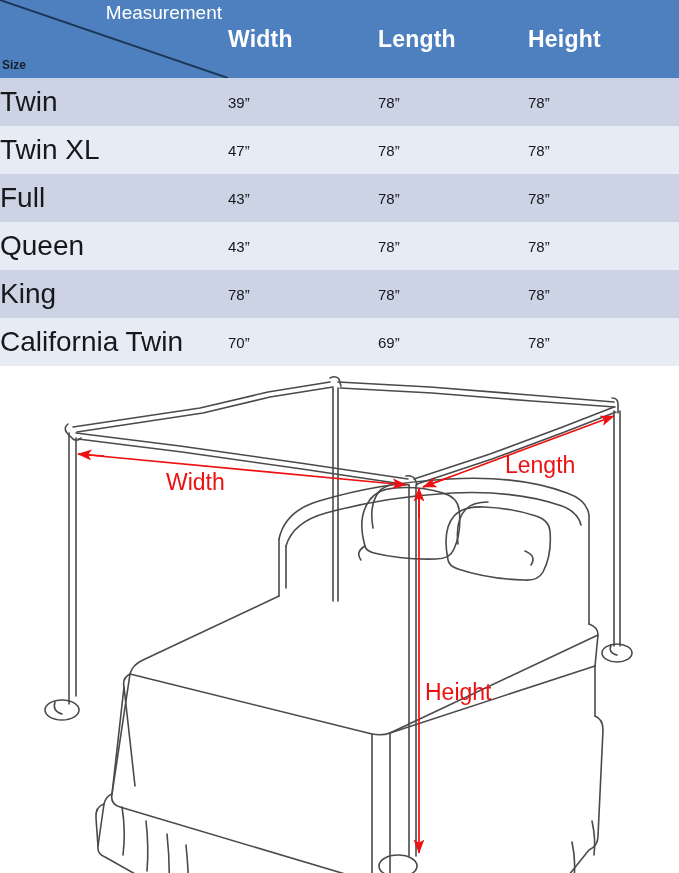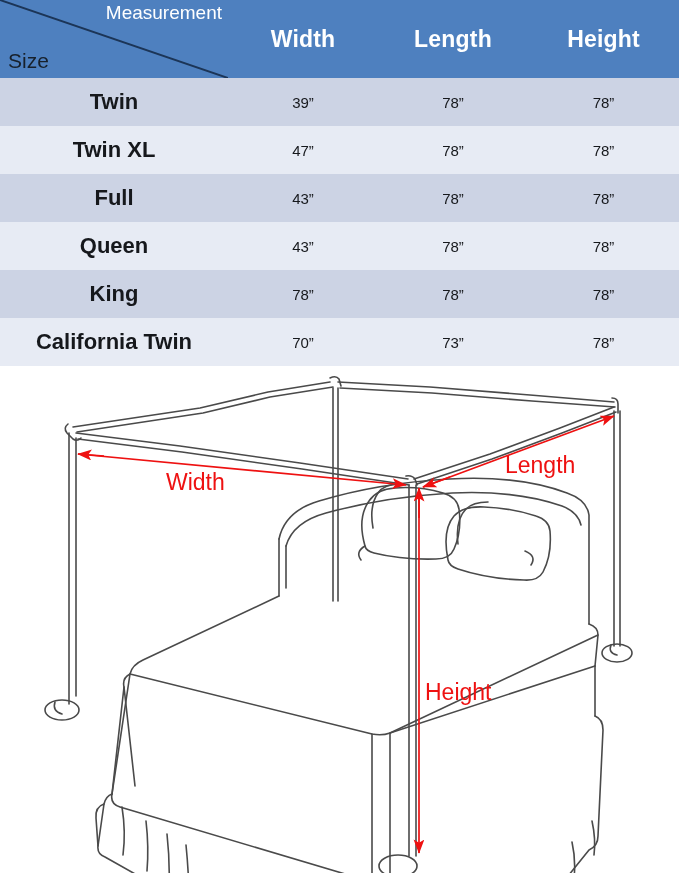--- a/index.html
+++ b/index.html
@@ -27,21 +27,21 @@
     position: absolute;
     left: 0;
     top: 0;
     width: 679px;
     border-collapse: collapse;
     table-layout: fixed;
   }
   #size-table td, #size-table th {
     padding: 0;
     margin: 8px;
-    text-align: center;
+    text-align: left;
     vertical-align: middle;
     border: 0;
   }
 
   
   .hdr-cell {
     background: #4e80bf;
     color: #ffffff;
     font-weight: bold;
     font-size: 23px;
@@ -68,43 +68,43 @@
     position: absolute;
     right: 6px;
     top: 3px;
     color: #ffffff;
     font-size: 19px;
     font-weight: normal;
     line-height: 1.1;
   }
   .corner-size {
     position: absolute;
-    left: 8px;
+    left: 2px;
     bottom: 6px;
     color: #17202b;
-    font-size: 21px;
-    font-weight: normal;
+    font-size: 12px;
+    font-weight: bold;
     line-height: 1.1;
   }
 
   
   .row-dark td { background: #ccd3e4; }
   .row-light td { background: #e7ebf4; }
 
   .body-cell {
     height: 48px;
     font-size: 15px;
     color: #16181c;
     border-right: 2px solid #ffffff;
     border-bottom: 2px solid #ffffff;
   }
   .body-cell:last-child { border-right: 0; }
   .size-cell {
-    font-weight: bold;
-    font-size: 22px;
+    font-weight: normal;
+    font-size: 28px;
   }
 
   
   #diagram {
     position: absolute;
     left: 0;
     top: 366px;
     width: 679px;
     height: 507px;
   }
@@ -163,21 +163,21 @@
       </tr>
       <tr class="row-dark">
         <td class="body-cell size-cell">King</td>
         <td class="body-cell">78”</td>
         <td class="body-cell">78”</td>
         <td class="body-cell">78”</td>
       </tr>
       <tr class="row-light">
         <td class="body-cell size-cell">California Twin</td>
         <td class="body-cell">70”</td>
-        <td class="body-cell">73”</td>
+        <td class="body-cell">69”</td>
         <td class="body-cell">78”</td>
       </tr>
     </tbody>
   </table>
 
   <div id="diagram">
     <svg width="679" height="507" viewBox="0 0 679 507">
       <defs>
         <marker id="arrR" markerWidth="9" markerHeight="9" refX="8" refY="3.2" orient="auto" markerUnits="strokeWidth">
           <path d="M0,0 L8.5,3.2 L0,6.4 L2,3.2 z" fill="#ee1111"></path>

